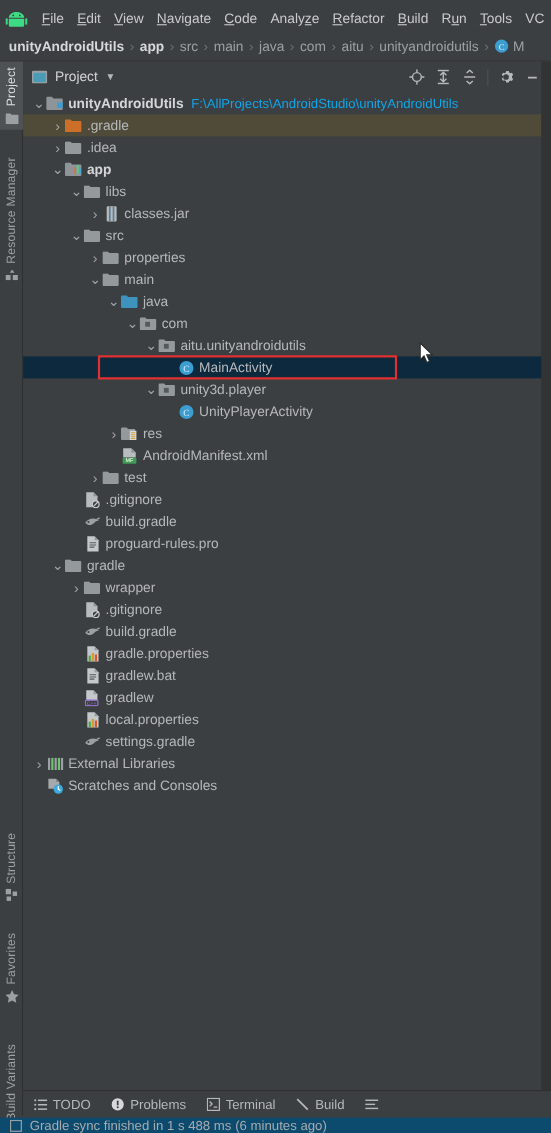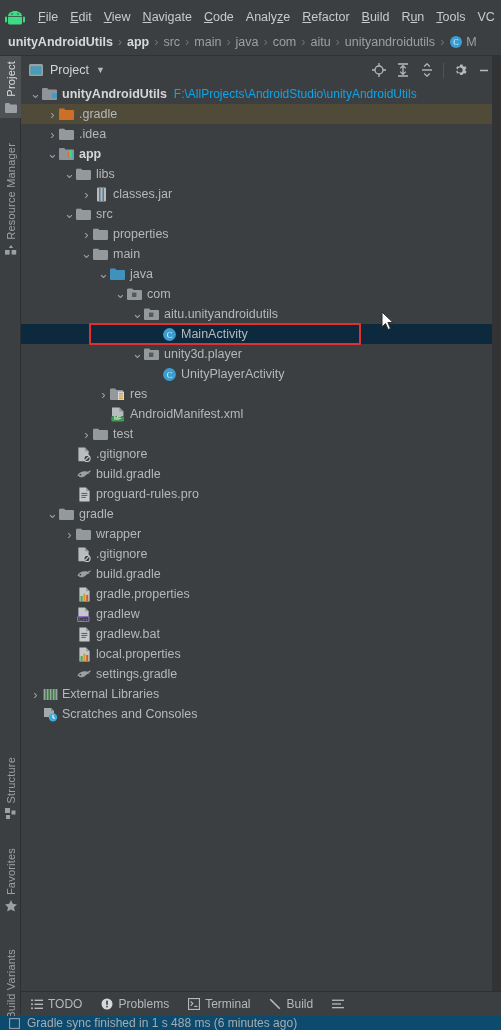--- a/index.html
+++ b/index.html
@@ -592,39 +592,39 @@
                 <rect x="2.6" y="9" width="2" height="5" fill="#4aa84a"></rect>
                 <rect x="5.4" y="6.6" width="2" height="7.4" fill="#d89a2a"></rect>
                 <rect x="8.2" y="8" width="2" height="6" fill="#d8572a"></rect>
               </svg>
             </span>
             <span class="lbl">gradle.properties</span>
           </div>
           <div class="row" style="padding-left: 42px;">
             <span class="arrow none" style="font-size: 13px;">›</span>
             <span class="ico">
+              <svg width="13" height="15" viewBox="0 0 13 15">
+                <path d="M1.4 0.6h6.6l3.6 3.6v10.2H1.4z" fill="#c5c8ca"></path>
+                <path d="M8 0.6V4.2h3.6" fill="#979b9d"></path>
+                <path d="M3.4 6.4h6M3.4 8.4h6M3.4 10.4h4.4" stroke="#55595c" stroke-width="1"></path>
+              </svg>
+            </span>
+            <span class="lbl">gradlew.bat</span>
+          </div>
+          <div class="row" style="padding-left: 42px;">
+            <span class="arrow none" style="font-size: 13px;">›</span>
+            <span class="ico">
               <svg width="14" height="15" viewBox="0 0 14 15">
                 <path d="M1.4 0.6h6.6l3.6 3.6v5.6H1.4z" fill="#c5c8ca"></path>
                 <path d="M8 0.6V4.2h3.6" fill="#979b9d"></path>
                 <rect x="0.6" y="9.6" width="11.4" height="5" rx="1" fill="none" stroke="#8f6fc6" stroke-width="1.2"></rect>
                 <text x="6.3" y="13.6" font-size="4.6" fill="#8f6fc6" text-anchor="middle" font-family="Liberation Sans, sans-serif">C++</text>
               </svg>
             </span>
             <span class="lbl">gradlew</span>
-          </div>
-          <div class="row" style="padding-left: 42px;">
-            <span class="arrow none" style="font-size: 13px;">›</span>
-            <span class="ico">
-              <svg width="13" height="15" viewBox="0 0 13 15">
-                <path d="M1.4 0.6h6.6l3.6 3.6v10.2H1.4z" fill="#c5c8ca"></path>
-                <path d="M8 0.6V4.2h3.6" fill="#979b9d"></path>
-                <path d="M3.4 6.4h6M3.4 8.4h6M3.4 10.4h4.4" stroke="#55595c" stroke-width="1"></path>
-              </svg>
-            </span>
-            <span class="lbl">gradlew.bat</span>
           </div>
           <div class="row" style="padding-left: 42px;">
             <span class="arrow none" style="font-size: 13px;">›</span>
             <span class="ico">
               <svg width="13" height="15" viewBox="0 0 13 15">
                 <path d="M1.4 0.6h6.6l3.6 3.6v10.2H1.4z" fill="#c5c8ca"></path>
                 <path d="M8 0.6V4.2h3.6" fill="#979b9d"></path>
                 <rect x="2.6" y="9" width="2" height="5" fill="#4aa84a"></rect>
                 <rect x="5.4" y="6.6" width="2" height="7.4" fill="#d89a2a"></rect>
                 <rect x="8.2" y="8" width="2" height="6" fill="#d8572a"></rect>

